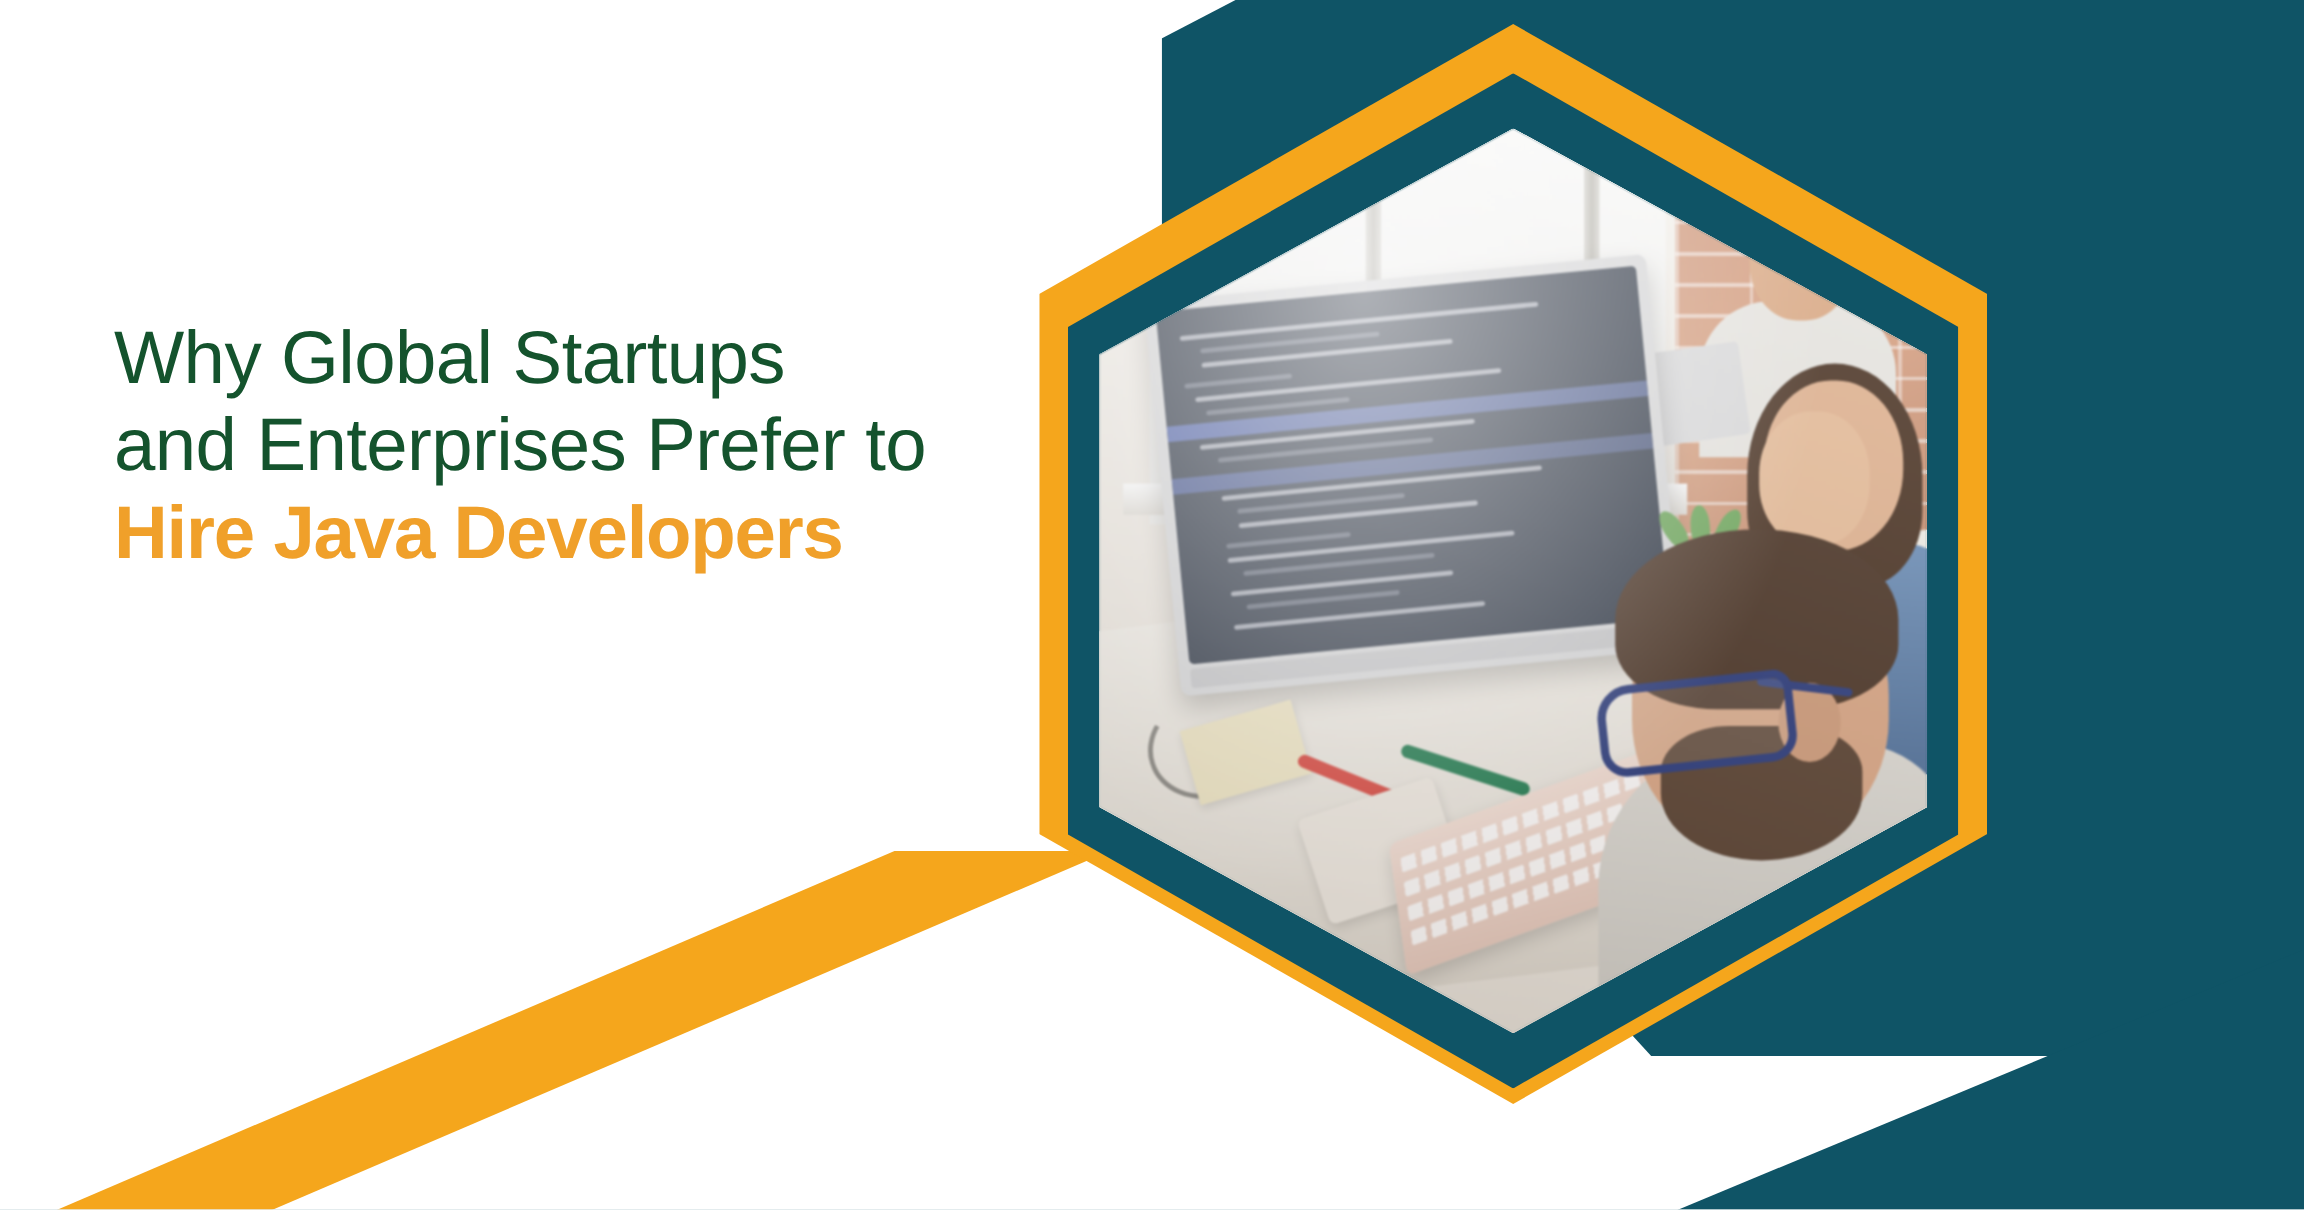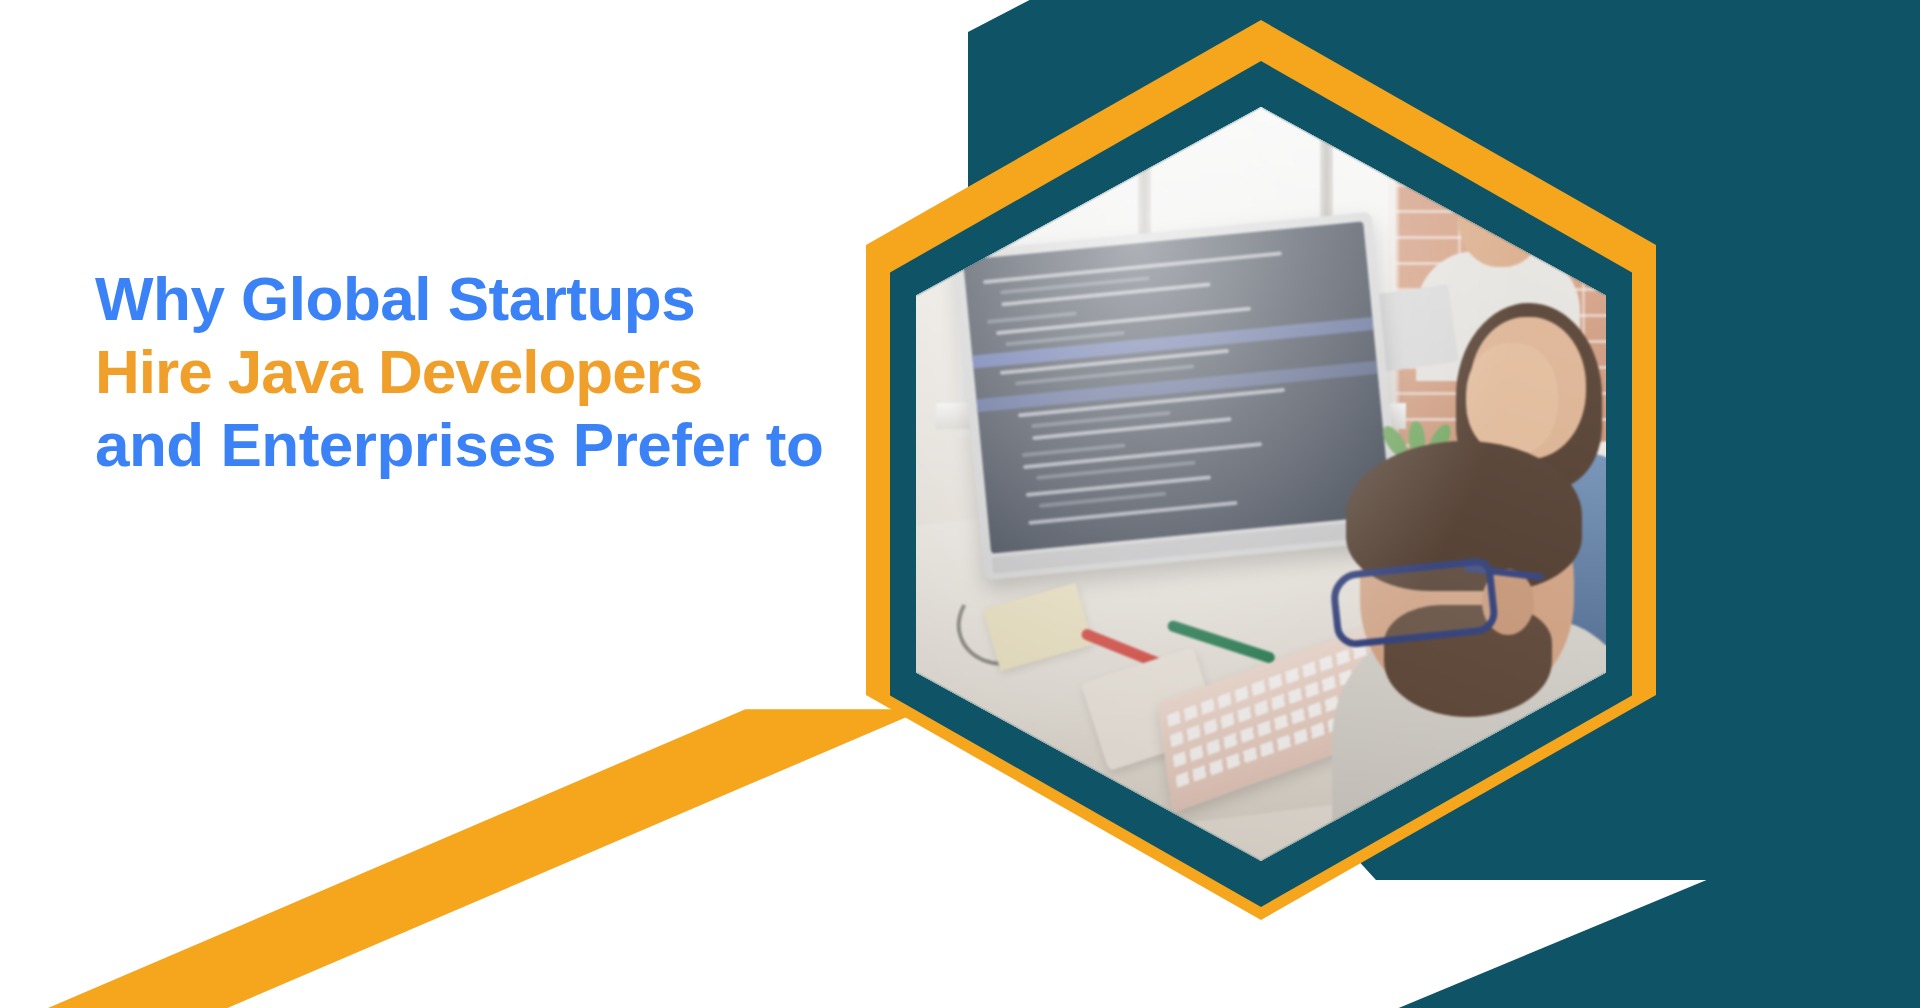--- a/index.html
+++ b/index.html
@@ -28,22 +28,22 @@
     z-index: 40;
   }
   .headline-line {
     display: block;
     font-size: 62px;
     line-height: 1.18;
     letter-spacing: -0.5px;
     white-space: nowrap;
   }
   .headline-line.plain {
-    color: #3b82f6;
-    font-weight: 700;
+    color: #14532d;
+    font-weight: 400;
   }
   .headline-line.accent {
     color: #F0A02A;
     font-weight: 700;
     letter-spacing: -1px;
   }
 
   
   .hex-stage {
     position: absolute;
@@ -533,22 +533,22 @@
     pointer-events: none;
   }
 </style>
 </head>
 <body>
 
 <div class="banner">
 
   <div class="headline">
     <span class="headline-line plain">Why Global Startups</span>
+    <span class="headline-line plain">and Enterprises Prefer to</span>
     <span class="headline-line accent">Hire Java Developers</span>
-    <span class="headline-line plain">and Enterprises Prefer to</span>
   </div>
 
   <div class="hex-stage">
 
     <div class="teal-slab"></div>
     <div class="teal-wedge"></div>
     <div class="orange-band"></div>
 
     <div class="hex hex-orange"></div>
     <div class="hex hex-teal-ring"></div>

